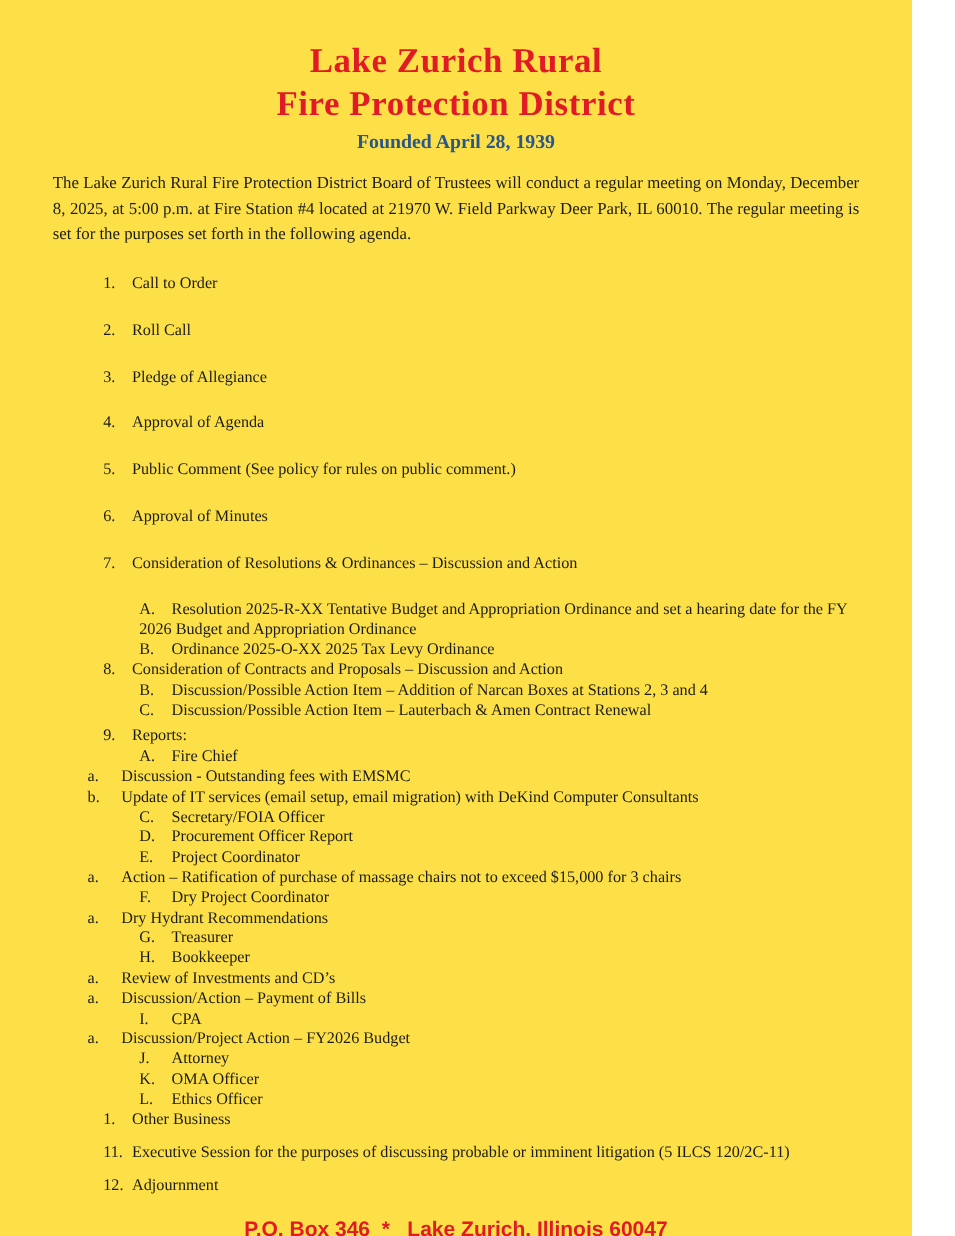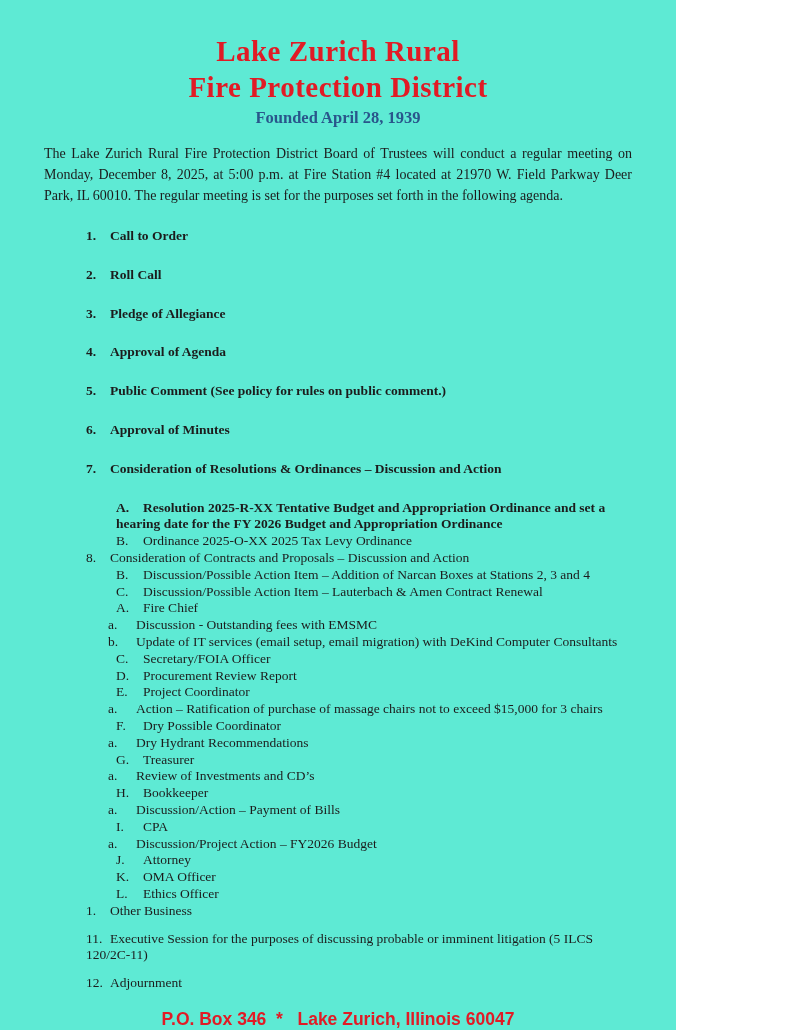--- a/index.html
+++ b/index.html
@@ -3,23 +3,23 @@
 <meta charset="utf-8">
 <style>
   :root{
     --red:#e11b25;
     --blue:#29568b;
     --footer-blue:#2b5f88;
     --text:#1c1c1c;
   }
   html,body{margin:0;padding:0;background:#ffffff;}
   .page{
-    width:676px;
+    width:760px;
     height:1030px;
-    background:#5eead4;
+    background:#fde047;
     box-sizing:border-box;
     font-family:"Liberation Serif","DejaVu Serif",serif;
     color:var(--text);
     overflow:hidden;
   }
   header{ text-align:center; padding-top:33px; }
   .title{
     color:var(--red);
     font-weight:bold;
     font-size:29px;
@@ -40,27 +40,27 @@
     line-height:21px;
   }
   .agenda{ }
   .line{
     font-size:13.5px;
     line-height:16.8px;
     padding-right:38px;
   }
   .l1{ padding-left:86px; }
   .l2{ padding-left:116px; }
-  .l3{ padding-left:108px; }
+  .l3{ padding-left:73px; }
   .marker{ display:inline-block; }
   .l1 .marker{ width:24px; }
   .l2 .marker{ width:27px; }
   .l3 .marker{ width:28px; }
   .gap-sm{ margin-top:5px; }
-  .gap-md{ margin-top:22px;font-weight:bold; }
+  .gap-md{ margin-top:22px; }
   .gap-lg{ margin-top:11px; }
   footer{
     text-align:center;
     margin-top:16px;
     font-family:"Liberation Sans","DejaVu Sans",sans-serif;
   }
   .footer-address{
     color:var(--red);
     font-weight:bold;
     font-size:17.5px;
@@ -94,32 +94,33 @@
       <div class="line l1 gap-md"><span class="marker">3.</span><span>Pledge of Allegiance</span></div>
       <div class="line l1 gap-md"><span class="marker">4.</span><span>Approval of Agenda</span></div>
       <div class="line l1 gap-md"><span class="marker">5.</span><span>Public Comment (See policy for rules on public comment.)</span></div>
       <div class="line l1 gap-md"><span class="marker">6.</span><span>Approval of Minutes</span></div>
       <div class="line l1 gap-md"><span class="marker">7.</span><span>Consideration of Resolutions &amp; Ordinances – Discussion and Action</span></div>
       <div class="line l2 gap-md"><span class="marker">A.</span><span>Resolution 2025-R-XX Tentative Budget and Appropriation Ordinance and set a hearing date for the FY 2026 Budget and Appropriation Ordinance</span></div>
       <div class="line l2"><span class="marker">B.</span><span>Ordinance 2025-O-XX 2025 Tax Levy Ordinance</span></div>
       <div class="line l1"><span class="marker">8.</span><span>Consideration of Contracts and Proposals – Discussion and Action</span></div>
       <div class="line l2"><span class="marker">B.</span><span>Discussion/Possible Action Item – Addition of Narcan Boxes at Stations 2, 3 and 4</span></div>
       <div class="line l2"><span class="marker">C.</span><span>Discussion/Possible Action Item – Lauterbach &amp; Amen Contract Renewal</span></div>
+      <div class="line l1 gap-sm"><span class="marker">9.</span><span>Reports:</span></div>
       <div class="line l2"><span class="marker">A.</span><span>Fire Chief</span></div>
       <div class="line l3"><span class="marker">a.</span><span>Discussion - Outstanding fees with EMSMC</span></div>
       <div class="line l3"><span class="marker">b.</span><span>Update of IT services (email setup, email migration) with DeKind Computer Consultants</span></div>
       <div class="line l2"><span class="marker">C.</span><span>Secretary/FOIA Officer</span></div>
-      <div class="line l2"><span class="marker">D.</span><span>Procurement Review Report</span></div>
+      <div class="line l2"><span class="marker">D.</span><span>Procurement Officer Report</span></div>
       <div class="line l2"><span class="marker">E.</span><span>Project Coordinator</span></div>
       <div class="line l3"><span class="marker">a.</span><span>Action – Ratification of purchase of massage chairs not to exceed $15,000 for 3 chairs</span></div>
-      <div class="line l2"><span class="marker">F.</span><span>Dry Possible Coordinator</span></div>
+      <div class="line l2"><span class="marker">F.</span><span>Dry Project Coordinator</span></div>
       <div class="line l3"><span class="marker">a.</span><span>Dry Hydrant Recommendations</span></div>
       <div class="line l2"><span class="marker">G.</span><span>Treasurer</span></div>
+      <div class="line l2"><span class="marker">H.</span><span>Bookkeeper</span></div>
       <div class="line l3"><span class="marker">a.</span><span>Review of Investments and CD’s</span></div>
-      <div class="line l2"><span class="marker">H.</span><span>Bookkeeper</span></div>
       <div class="line l3"><span class="marker">a.</span><span>Discussion/Action – Payment of Bills</span></div>
       <div class="line l2"><span class="marker">I.</span><span>CPA</span></div>
       <div class="line l3"><span class="marker">a.</span><span>Discussion/Project Action – FY2026 Budget</span></div>
       <div class="line l2"><span class="marker">J.</span><span>Attorney</span></div>
       <div class="line l2"><span class="marker">K.</span><span>OMA Officer</span></div>
       <div class="line l2"><span class="marker">L.</span><span>Ethics Officer</span></div>
       <div class="line l1"><span class="marker">1.</span><span>Other Business</span></div>
       <div class="line l1 gap-lg"><span class="marker">11.</span><span>Executive Session for the purposes of discussing probable or imminent litigation (5 ILCS 120/2C-11)</span></div>
       <div class="line l1 gap-lg"><span class="marker">12.</span><span>Adjournment</span></div>
     </div>

